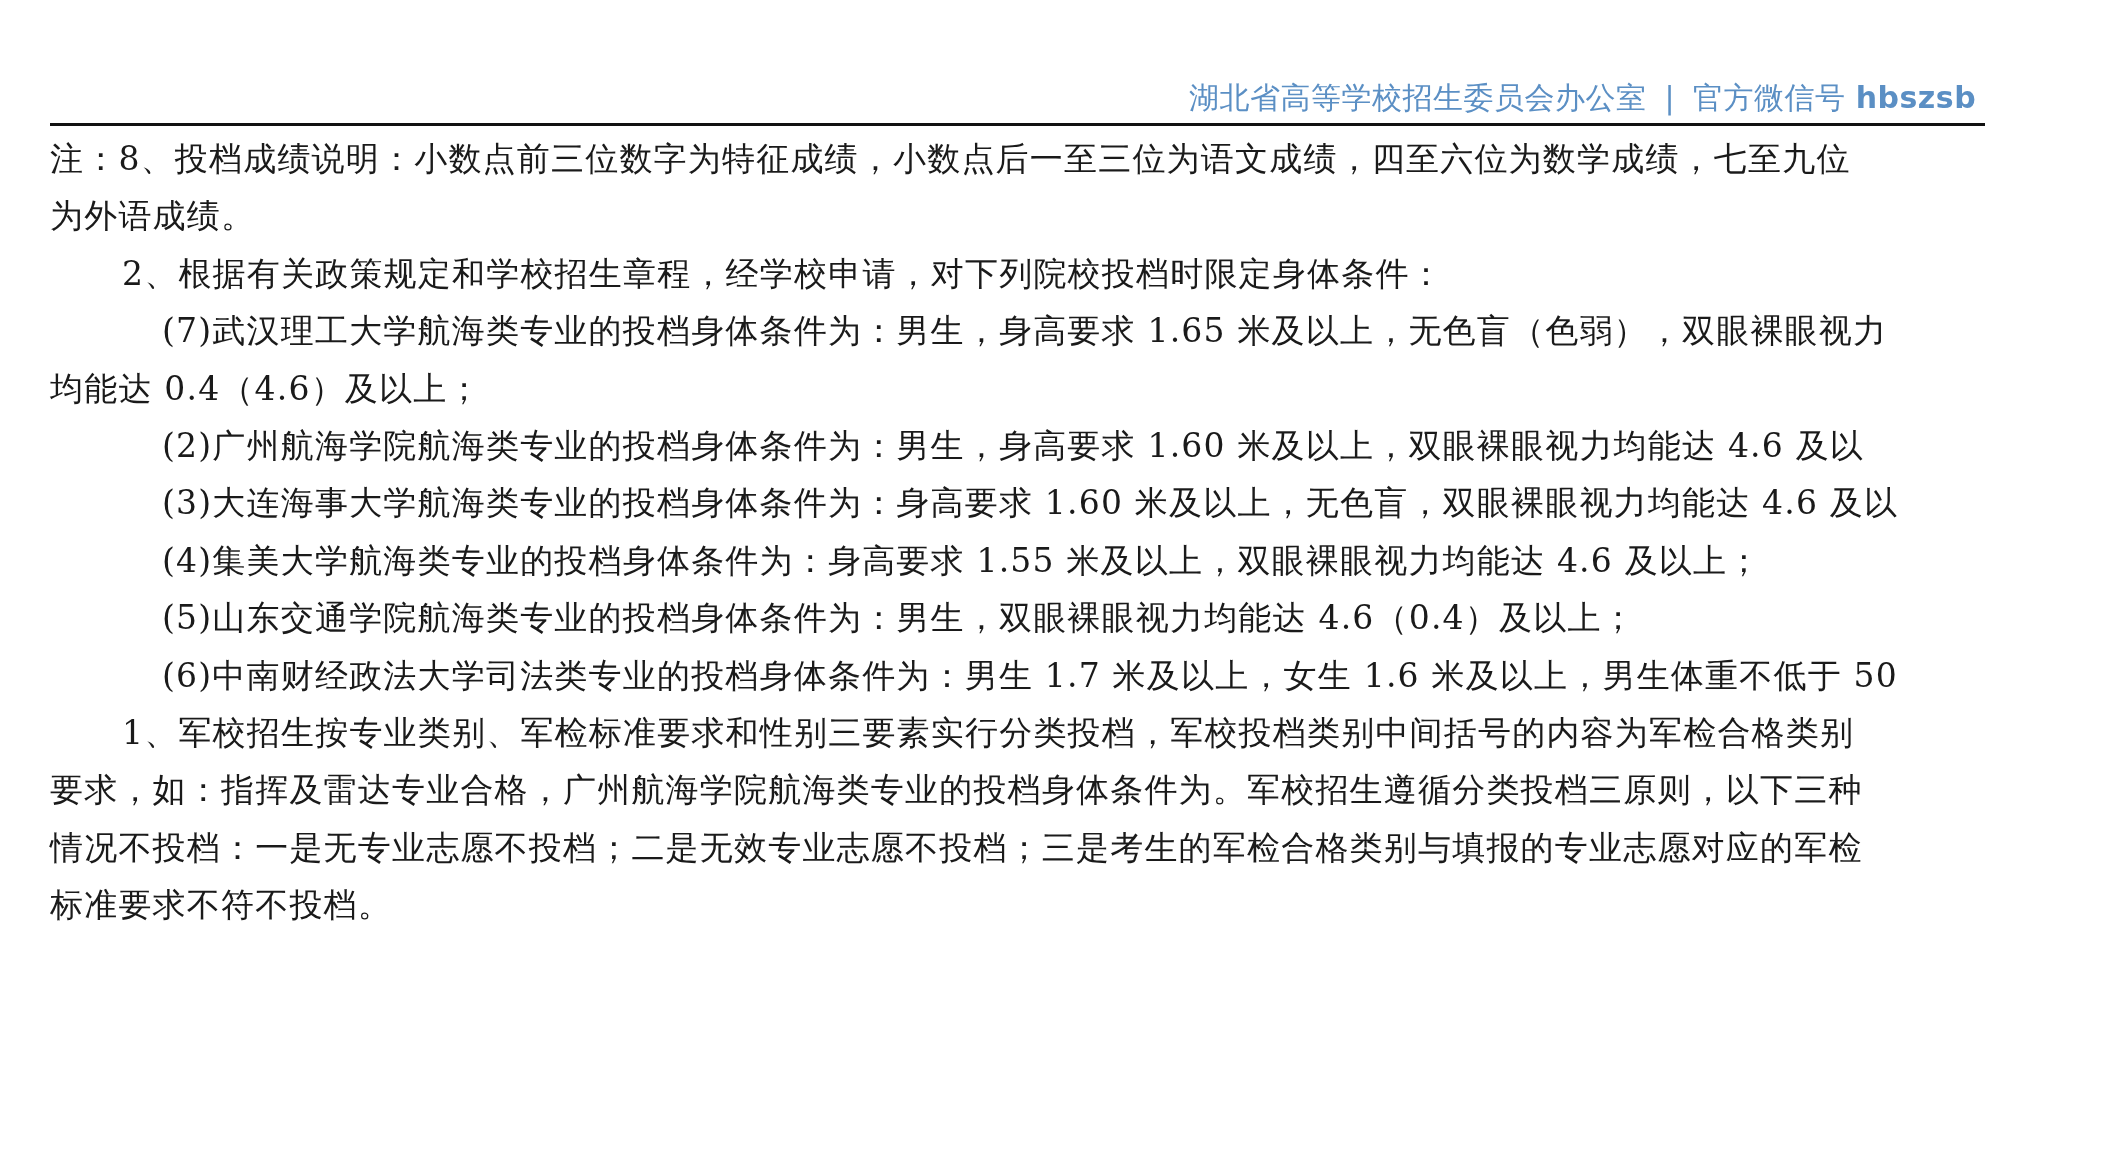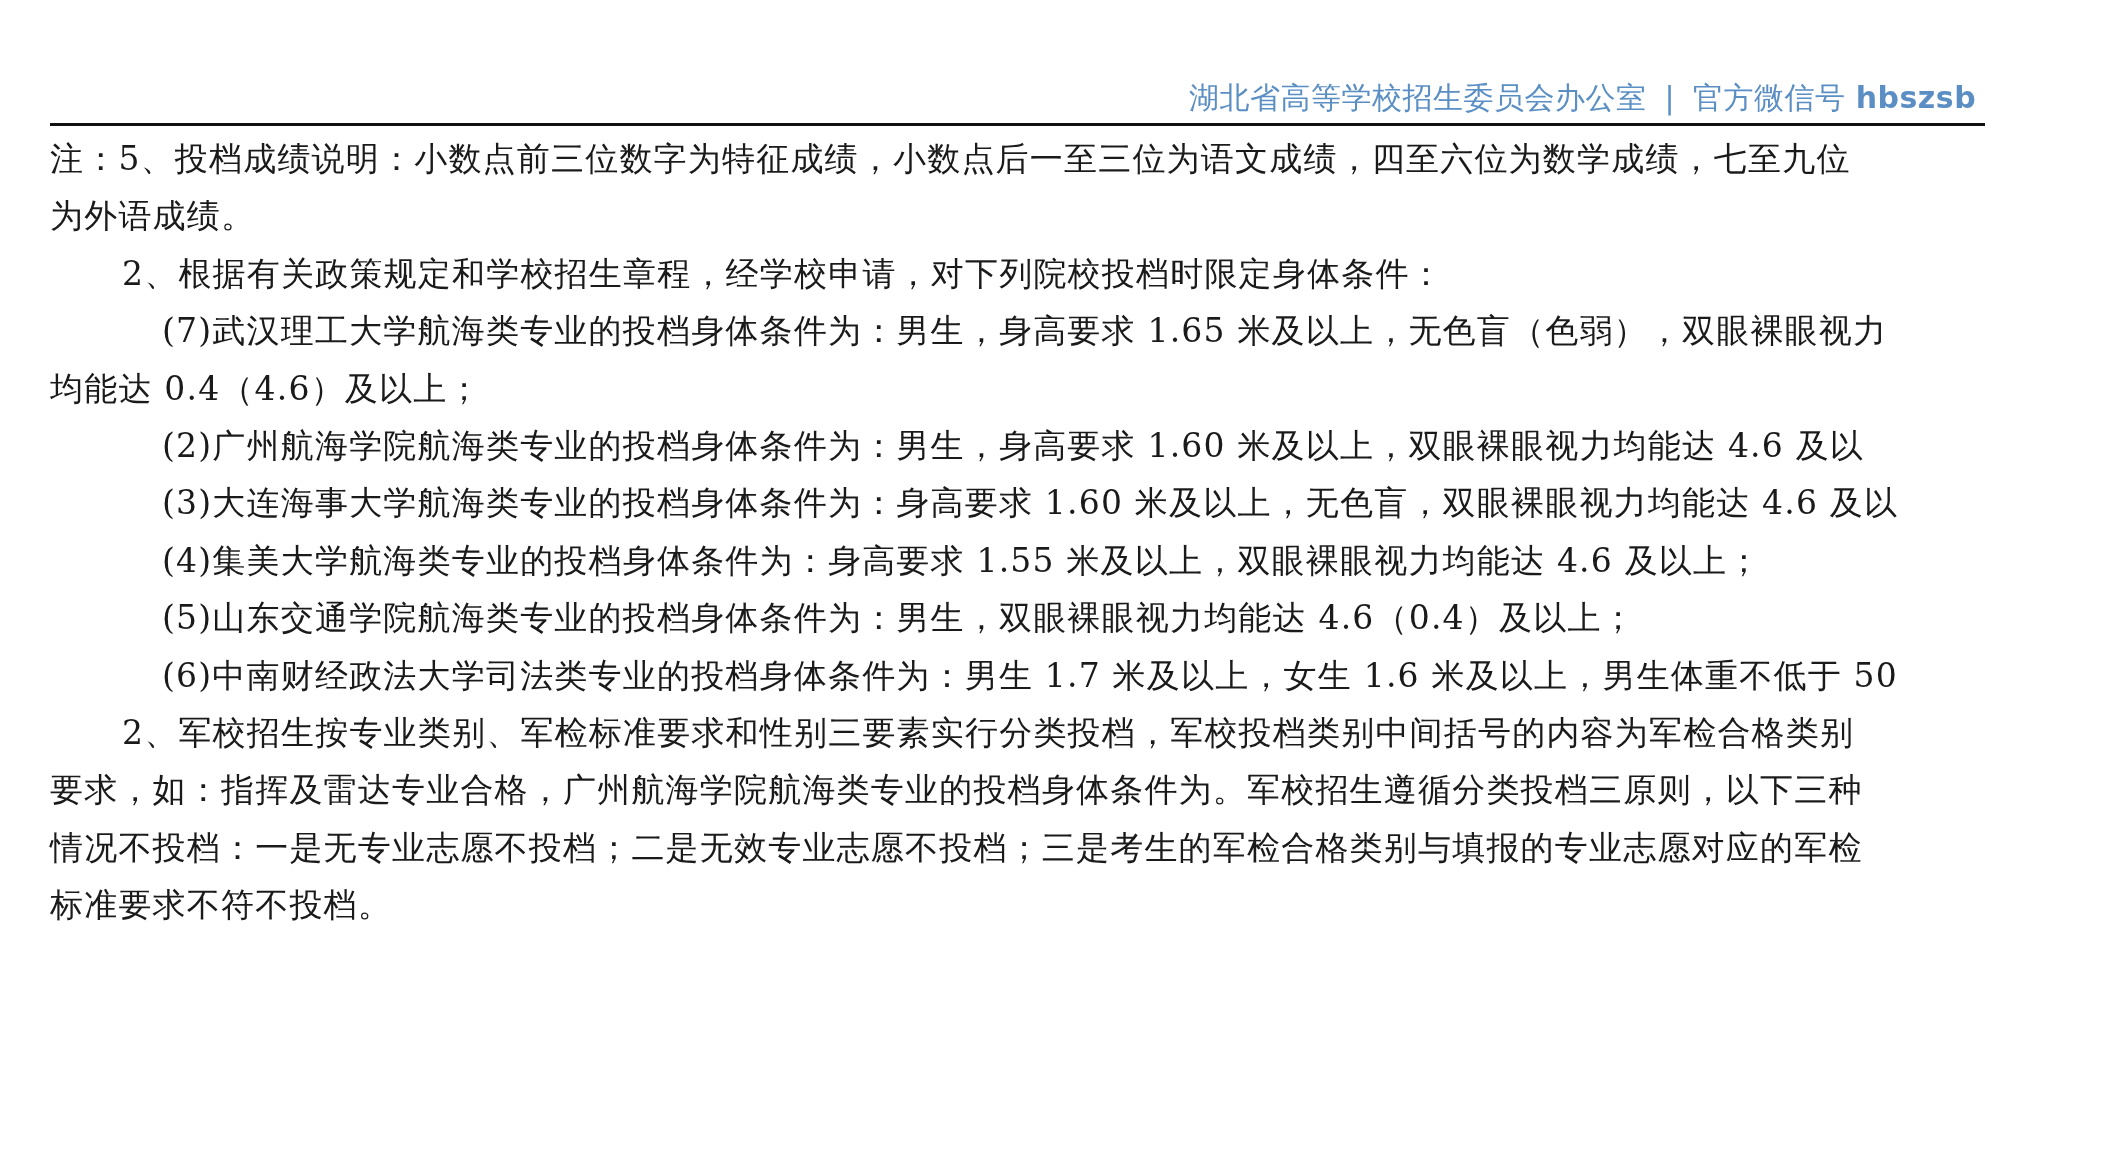--- a/index.html
+++ b/index.html
@@ -60,27 +60,27 @@
 <body>
 
 <div class="header">
   <span>湖北省高等学校招生委员会办公室</span><span class="sep">|</span><span>官方微信号</span>
   <span class="handle">hbszsb</span>
 </div>
 
 <div class="rule"></div>
 
 <div class="content">
-  <div class="line">注：5、投档成绩说明：小数点前三位数字为特征成绩，小数点后一至三位为语文成绩，四至六位为数学成绩，七至九位</div>
+  <div class="line">注：8、投档成绩说明：小数点前三位数字为特征成绩，小数点后一至三位为语文成绩，四至六位为数学成绩，七至九位</div>
   <div class="line">为外语成绩。</div>
   <div class="line ind1">2、根据有关政策规定和学校招生章程，经学校申请，对下列院校投档时限定身体条件：</div>
   <div class="line ind2">(7)武汉理工大学航海类专业的投档身体条件为：男生，身高要求 1.65 米及以上，无色盲（色弱），双眼裸眼视力</div>
   <div class="line">均能达 0.4（4.6）及以上；</div>
   <div class="line ind2">(2)广州航海学院航海类专业的投档身体条件为：男生，身高要求 1.60 米及以上，双眼裸眼视力均能达 4.6 及以</div>
   <div class="line ind2">(3)大连海事大学航海类专业的投档身体条件为：身高要求 1.60 米及以上，无色盲，双眼裸眼视力均能达 4.6 及以</div>
   <div class="line ind2">(4)集美大学航海类专业的投档身体条件为：身高要求 1.55 米及以上，双眼裸眼视力均能达 4.6 及以上；</div>
   <div class="line ind2">(5)山东交通学院航海类专业的投档身体条件为：男生，双眼裸眼视力均能达 4.6（0.4）及以上；</div>
   <div class="line ind2">(6)中南财经政法大学司法类专业的投档身体条件为：男生 1.7 米及以上，女生 1.6 米及以上，男生体重不低于 50</div>
-  <div class="line ind1">2、军校招生按专业类别、军检标准要求和性别三要素实行分类投档，军校投档类别中间括号的内容为军检合格类别</div>
+  <div class="line ind1">1、军校招生按专业类别、军检标准要求和性别三要素实行分类投档，军校投档类别中间括号的内容为军检合格类别</div>
   <div class="line">要求，如：指挥及雷达专业合格，广州航海学院航海类专业的投档身体条件为。军校招生遵循分类投档三原则，以下三种</div>
   <div class="line">情况不投档：一是无专业志愿不投档；二是无效专业志愿不投档；三是考生的军检合格类别与填报的专业志愿对应的军检</div>
   <div class="line">标准要求不符不投档。</div>
 </div>
 
 </body></html>

